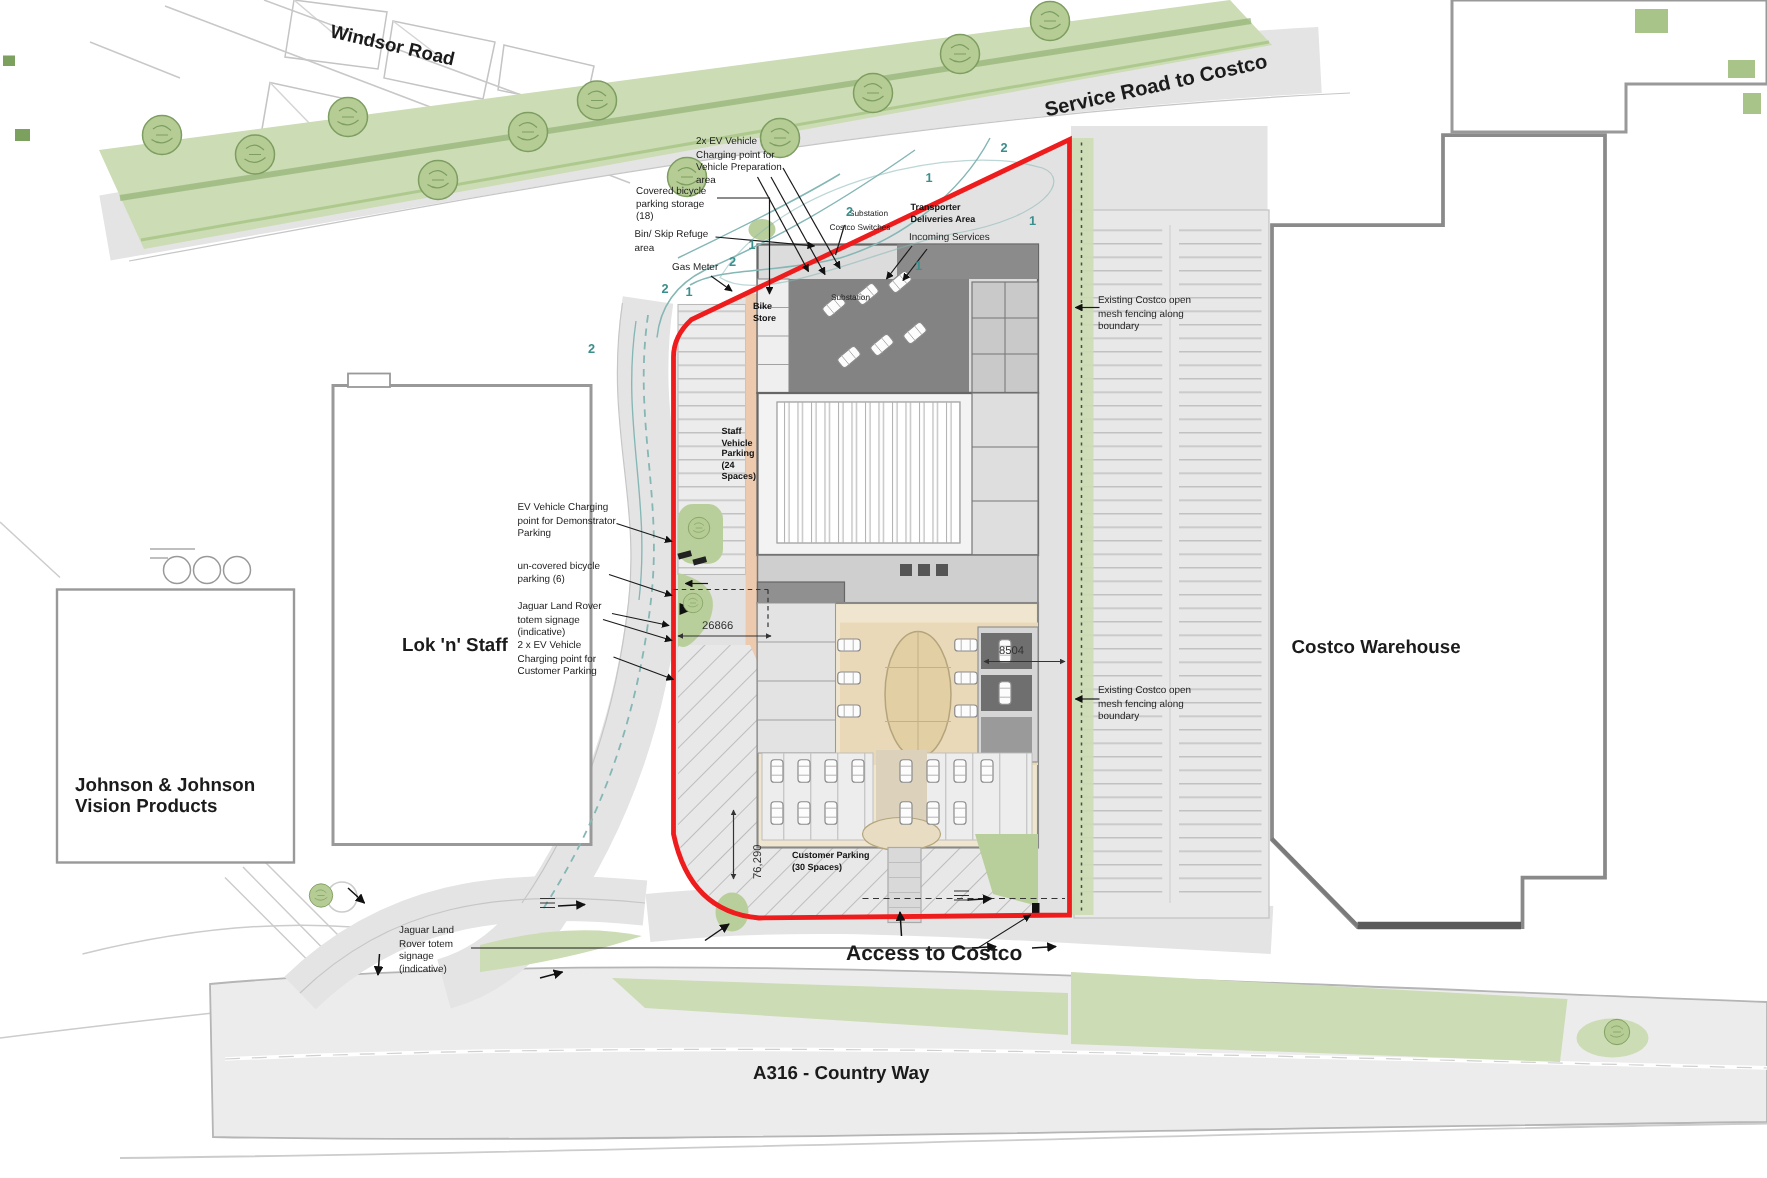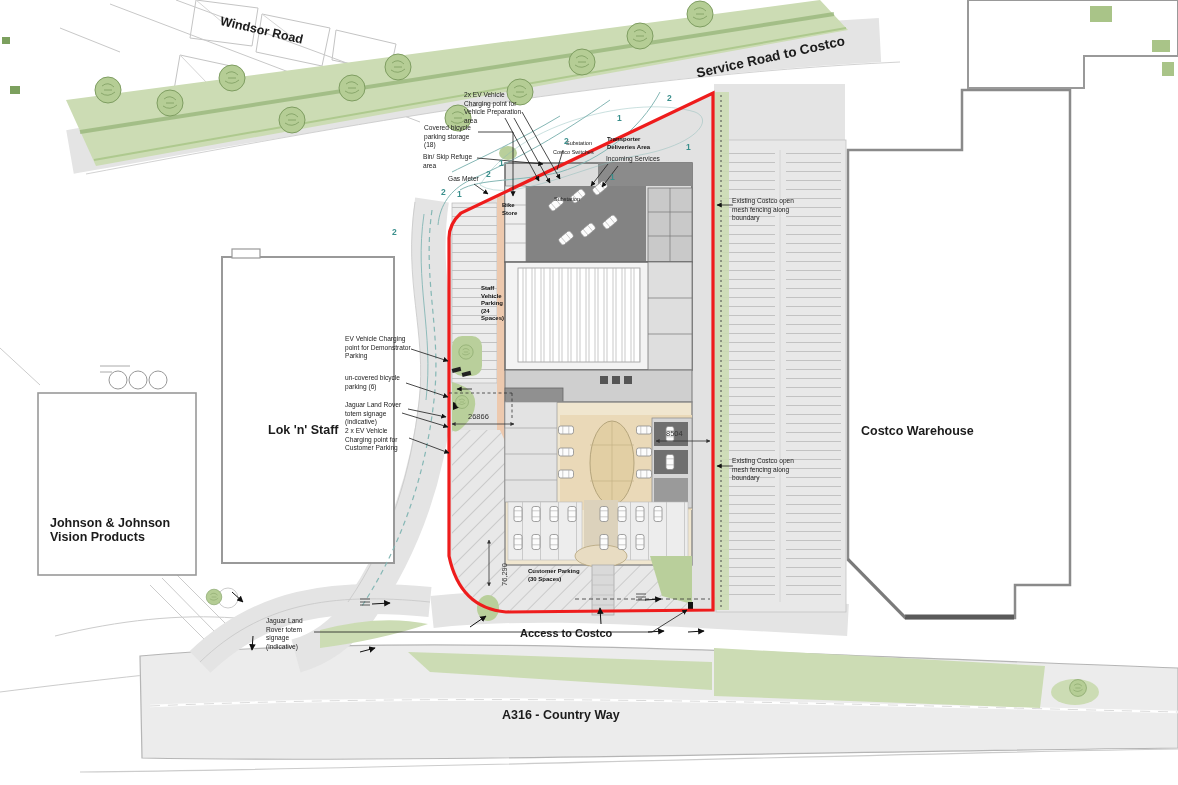--- a/index.html
+++ b/index.html
@@ -1,21 +1,21 @@
 <!DOCTYPE html>
 <html><head>
 <meta charset="utf-8">
 <style>
   html,body{margin:0;padding:0;background:#fff;}
   #canvas{position:relative;width:1178px;height:785px;background:#ffffff;overflow:hidden;
           font-family:"Liberation Sans",sans-serif;}
   svg{position:absolute;left:0;top:0;}
   .lbl{position:absolute;font-weight:bold;color:#1b1b1b;white-space:nowrap;}
   .lbl-md{font-size:12.5px;}
-  .lbl-sm{font-size:11px;}
+  .lbl-sm{font-size:14px;margin-left:44px;}
   .lbl-center{text-align:left;white-space:normal;}
   .ann{position:absolute;font-size:6.6px;line-height:1.3;color:#222;}
   .ann-bold{position:absolute;font-size:6px;line-height:1.25;font-weight:bold;color:#111;}
   .dim{position:absolute;font-size:7.5px;color:#333;}
   .marker{position:absolute;font-size:8.5px;font-weight:bold;color:#3a8f8c;}
   .rot-windsor{transform:rotate(13deg);transform-origin:0 0;}
   .rot-service{transform:rotate(-12.5deg);transform-origin:0 0;font-size:13.5px;}
   .rot-vert{transform:rotate(-90deg);transform-origin:0 0;}
 </style>
 </head>

